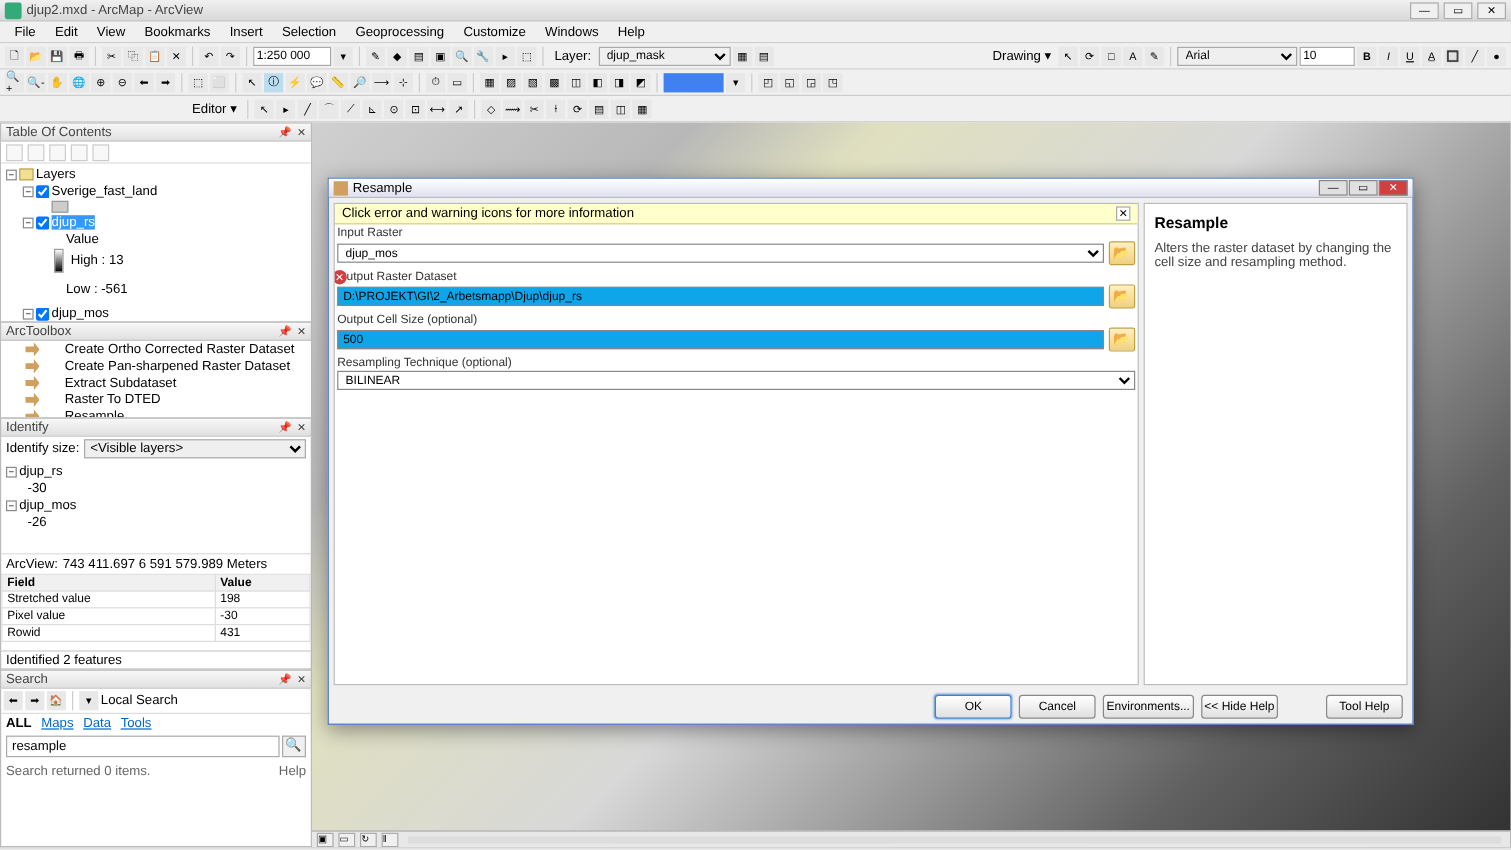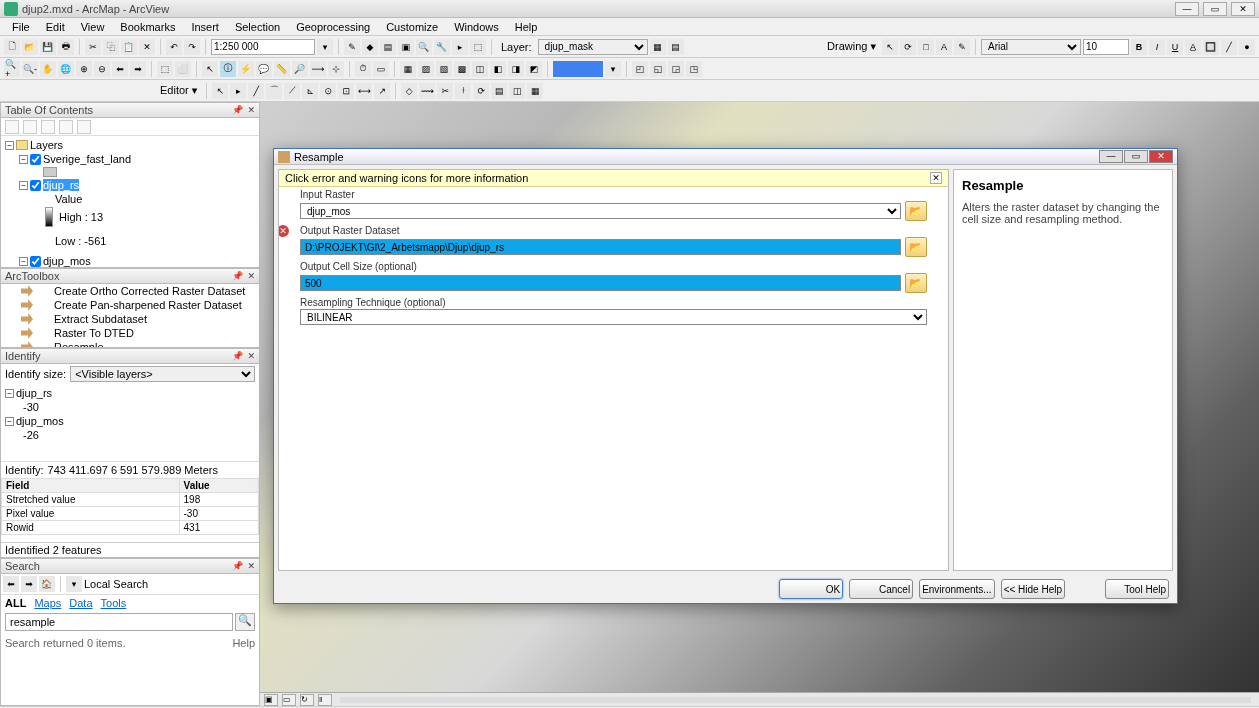--- a/index.html
+++ b/index.html
@@ -81,30 +81,30 @@
 .dlg-title-icon { width: 12px; height: 12px; background: #d0a060; margin-right: 4px; }
 .dlg-title-text { flex: 1; font-size: 11px; }
 .dlg-win-btns { display: flex; gap: 1px; }
 .dlg-win-btn { width: 24px; height: 13px; border: 1px solid #888; background: #e0e0e0; font-size: 9px; text-align: center; line-height: 11px; }
 .dlg-win-btn.close { background: #d04040; color: #fff; }
 .dlg-body { flex: 1; display: flex; padding: 4px; gap: 4px; overflow: hidden; }
 .dlg-form { flex: 1; background: #fff; border: 1px solid #bbb; padding: 0; overflow-y: auto; position: relative; }
 .dlg-help { width: 220px; background: #fff; border: 1px solid #bbb; padding: 8px; overflow-y: auto; }
 .dlg-warning { background: #ffffcc; border-bottom: 1px solid #ddcc88; padding: 2px 6px; font-size: 10px; display: flex; align-items: center; }
 .dlg-warning-close { margin-left: auto; width: 12px; height: 12px; border: 1px solid #aaa; background: #fff; text-align: center; font-size: 9px; line-height: 10px; }
-.dlg-field { padding: 2px 21px; }
+.dlg-field { padding: 2px 2px; }
 .dlg-label { font-size: 10px; color: #333; margin-bottom: 1px; display: block; }
 .dlg-input-row { display: flex; align-items: center; gap: 4px; }
 .dlg-input { flex: 1; height: 16px; border: 1px solid #888; padding: 0 4px; font-size: 10px; background: #0ea5e9; }
 .dlg-select { flex: 1; height: 16px; border: 1px solid #888; font-size: 10px; background: #fff; padding: 0 2px; }
 .dlg-browse { width: 22px; height: 20px; background: linear-gradient(to bottom, #fff0c0, #f0d080); border: 1px solid #c0a040; border-radius: 2px; font-size: 11px; text-align: center; line-height: 18px; }
 .dlg-error-icon { width: 12px; height: 12px; background: #d04040; border-radius: 50%; color: #fff; font-size: 9px; text-align: center; line-height: 12px; position: absolute; left: -2px; }
 .dlg-field.err { position: relative; }
 .dlg-buttons { height: 28px; display: flex; align-items: center; justify-content: flex-end; padding: 0 8px; gap: 6px; }
-.dlg-btn { min-width: 64px; height: 20px; border: 1px solid #888; background: linear-gradient(to bottom, #fff, #e0e0e0); font-size: 10px; padding: 0 2px; border-radius: 3px; text-align: right; }
+.dlg-btn { min-width: 64px; height: 20px; border: 1px solid #888; background: linear-gradient(to bottom, #fff, #e0e0e0); font-size: 10px; padding: 0 2px; border-radius: 3px; }
 .dlg-btn.primary { border-color: #4080d0; box-shadow: 0 0 2px #4080d0; }
 .help-title { font-weight: bold; font-size: 13px; margin-bottom: 8px; }
 .help-text { font-size: 11px; color: #444; }
 </style>
 </head>
 <body>
 
 <div class="title-bar">
   <div class="app-icon"></div>
   <div class="title-text">djup2.mxd - ArcMap - ArcView</div>
@@ -135,21 +135,21 @@
   <div class="tb-btn">🖶</div>
   <div class="tb-sep"></div>
   <div class="tb-btn">✂</div>
   <div class="tb-btn">⿻</div>
   <div class="tb-btn">📋</div>
   <div class="tb-btn">✕</div>
   <div class="tb-sep"></div>
   <div class="tb-btn">↶</div>
   <div class="tb-btn">↷</div>
   <div class="tb-sep"></div>
-  <input class="tb-input" style="width: 104px;" value="1:250 000">
+  <input class="tb-input" style="width: 65px;" value="1:250 000">
   <div class="tb-btn">▾</div>
   <div class="tb-sep"></div>
   <div class="tb-btn">✎</div>
   <div class="tb-btn">◆</div>
   <div class="tb-btn">▤</div>
   <div class="tb-btn">▣</div>
   <div class="tb-btn">🔍</div>
   <div class="tb-btn">🔧</div>
   <div class="tb-btn">▸</div>
   <div class="tb-btn">⬚</div>
@@ -347,21 +347,21 @@
           </div>
         <div class="tree-node">
             <span class="tree-toggle">−</span>
             <span class="tree-label">djup_mos</span>
           </div>
         <div class="tree-node" style="padding-left:20px">
             <span class="tree-label">-26</span>
           </div>
       </div>
       <div class="identify-row">
-        <span>Identify:</span>
+        <span>ArcView:</span>
         <span style="flex:1">743 411.697  6 591 579.989 Meters</span>
       </div>
       <div style="flex:1;overflow:auto">
         <table class="identify-table">
           <tbody>
               <tr>
                 <th>Field</th>
                 <th>Value</th>
               </tr>
           <tr>

